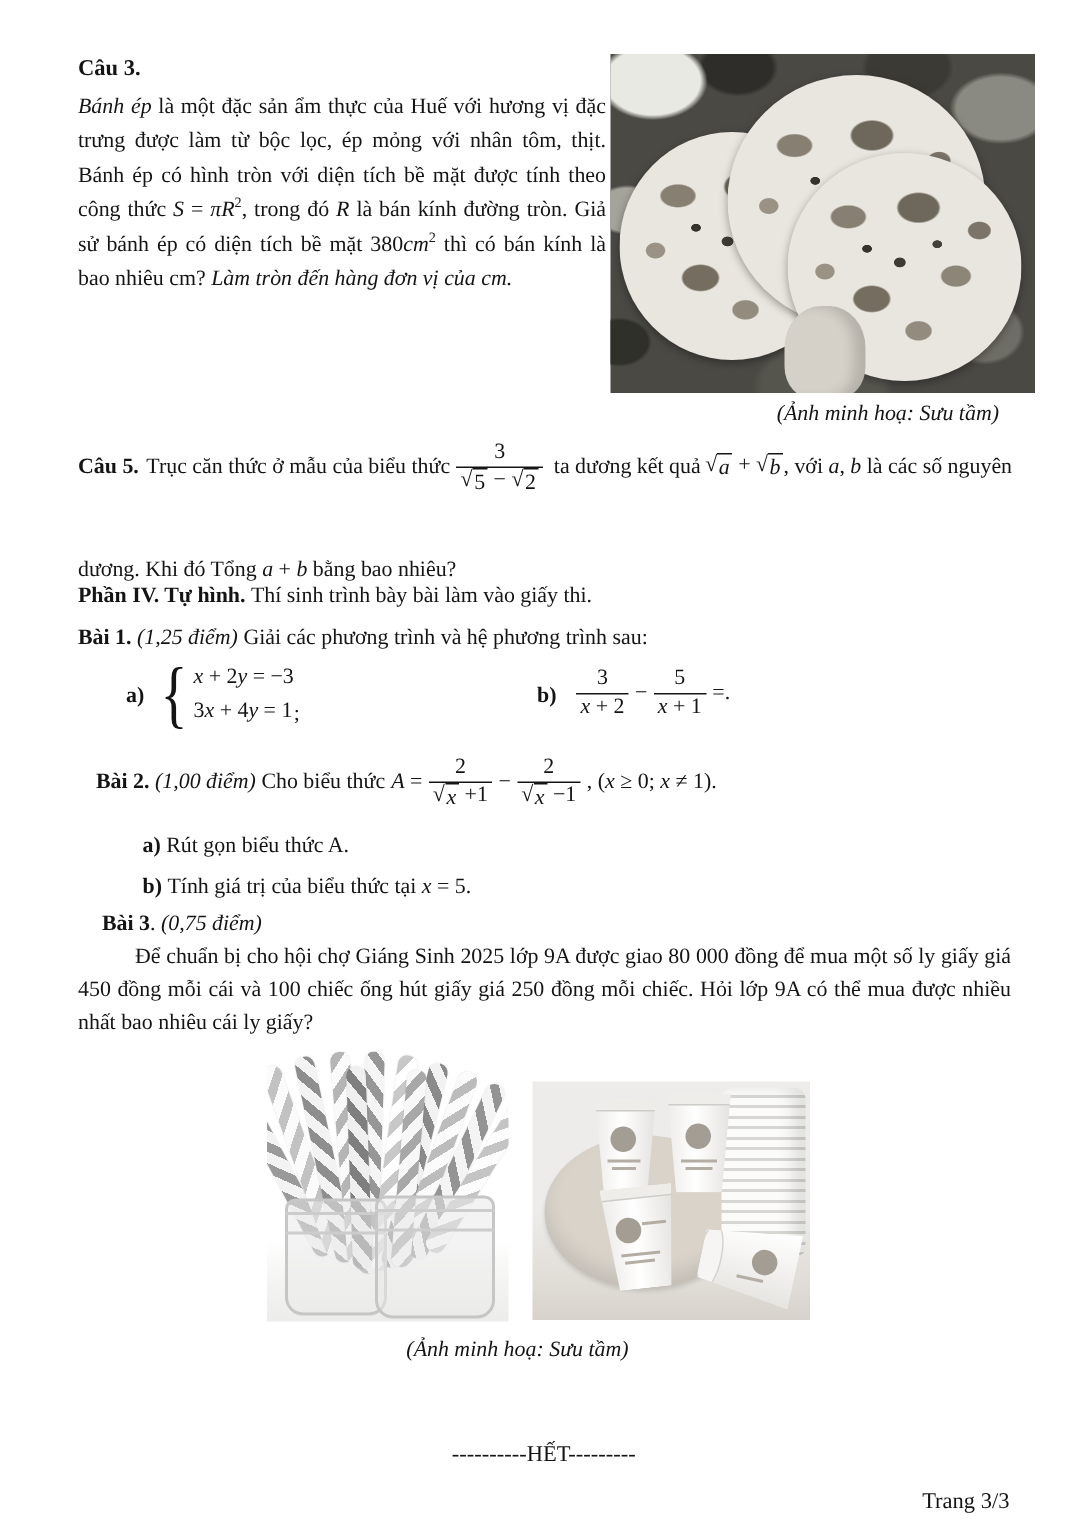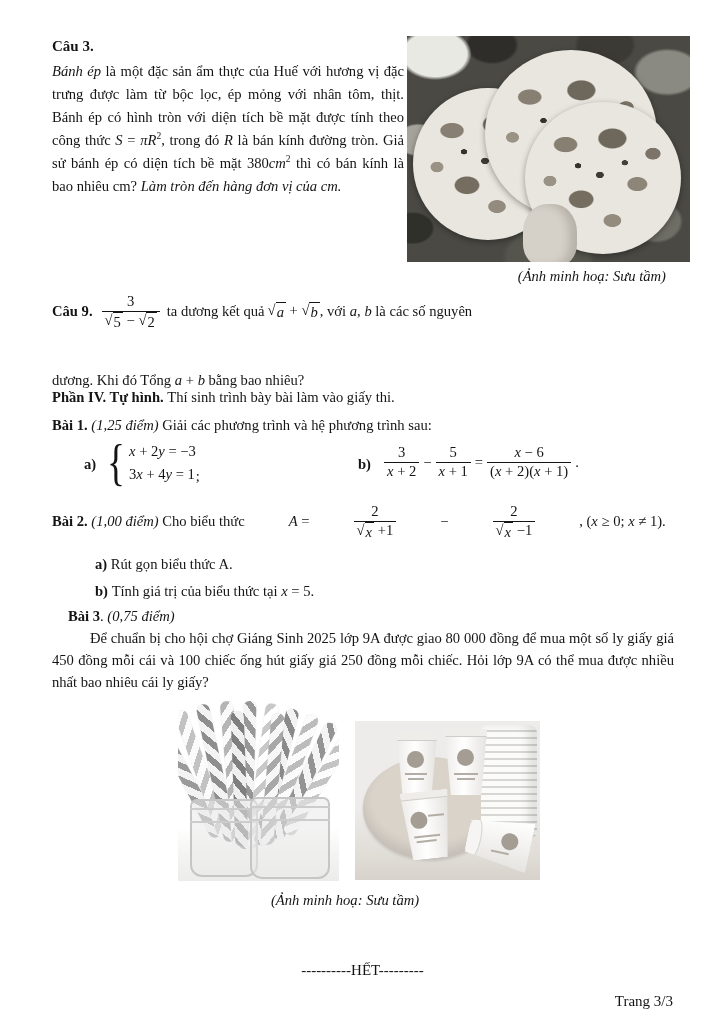--- a/index.html
+++ b/index.html
@@ -112,21 +112,22 @@
 <div class="abs photo">
   <div class="cracker cr1"></div>
   <div class="cracker cr2"></div>
   <div class="cracker cr3"></div>
   <div class="hand"></div>
 </div>
 
 <div class="abs caption" style="left:408px;top:268px;width:258px;text-align:right;">(Ảnh minh hoạ: Sưu tầm)</div>
 
 <div class="abs flexline" style="left:52px;top:293px;width:640px;">
-  <span class="b" style="margin-right:5px;">Câu 9.</span>
+  <span class="b" style="margin-right:5px;">Câu 5.</span>
+  <span><span>Trục căn thức ở mẫu của biểu thức</span></span>
   <span class="frac">
     <span class="num">3</span>
     <span class="den"><span class="sqrt">
           <span class="rsign">√</span>
           <span class="rad">5</span>
         </span><span> − </span><span class="sqrt">
           <span class="rsign">√</span>
           <span class="rad">2</span>
         </span></span>
   </span>
@@ -162,29 +163,25 @@
     <span class="frac">
       <span class="num"><span>3</span></span>
       <span class="den"><span class="m">x</span><span> + 2</span></span>
     </span>
     <span>−</span>
     <span class="frac">
       <span class="num"><span>5</span></span>
       <span class="den"><span class="m">x</span><span> + 1</span></span>
     </span>
     <span>=</span>
-    <span class="frac">
-      <span class="num"><span class="m">x</span><span> − 6</span></span>
-      <span class="den"><span>(</span><span class="m">x</span><span> + 2)(</span><span class="m">x</span><span> + 1)</span></span>
-    </span>
     <span>.</span>
   </span>
 </div>
 
-<div class="abs flexline" style="left:52px;top:503px;gap:40px;">
+<div class="abs flexline" style="left:64px;top:503px;">
   <span><span class="b">Bài 2. </span><span class="i">(1,00 điểm) </span><span>Cho biểu thức </span></span>
   <span style="margin-left:4px;"><span class="m">A</span><span> = </span></span>
   <span class="frac">
     <span class="num"><span>2</span></span>
     <span class="den"><span class="sqrt">
           <span class="rsign">√</span>
           <span class="rad m">x</span>
         </span><span> +1</span></span>
   </span>
   <span>−</span>

